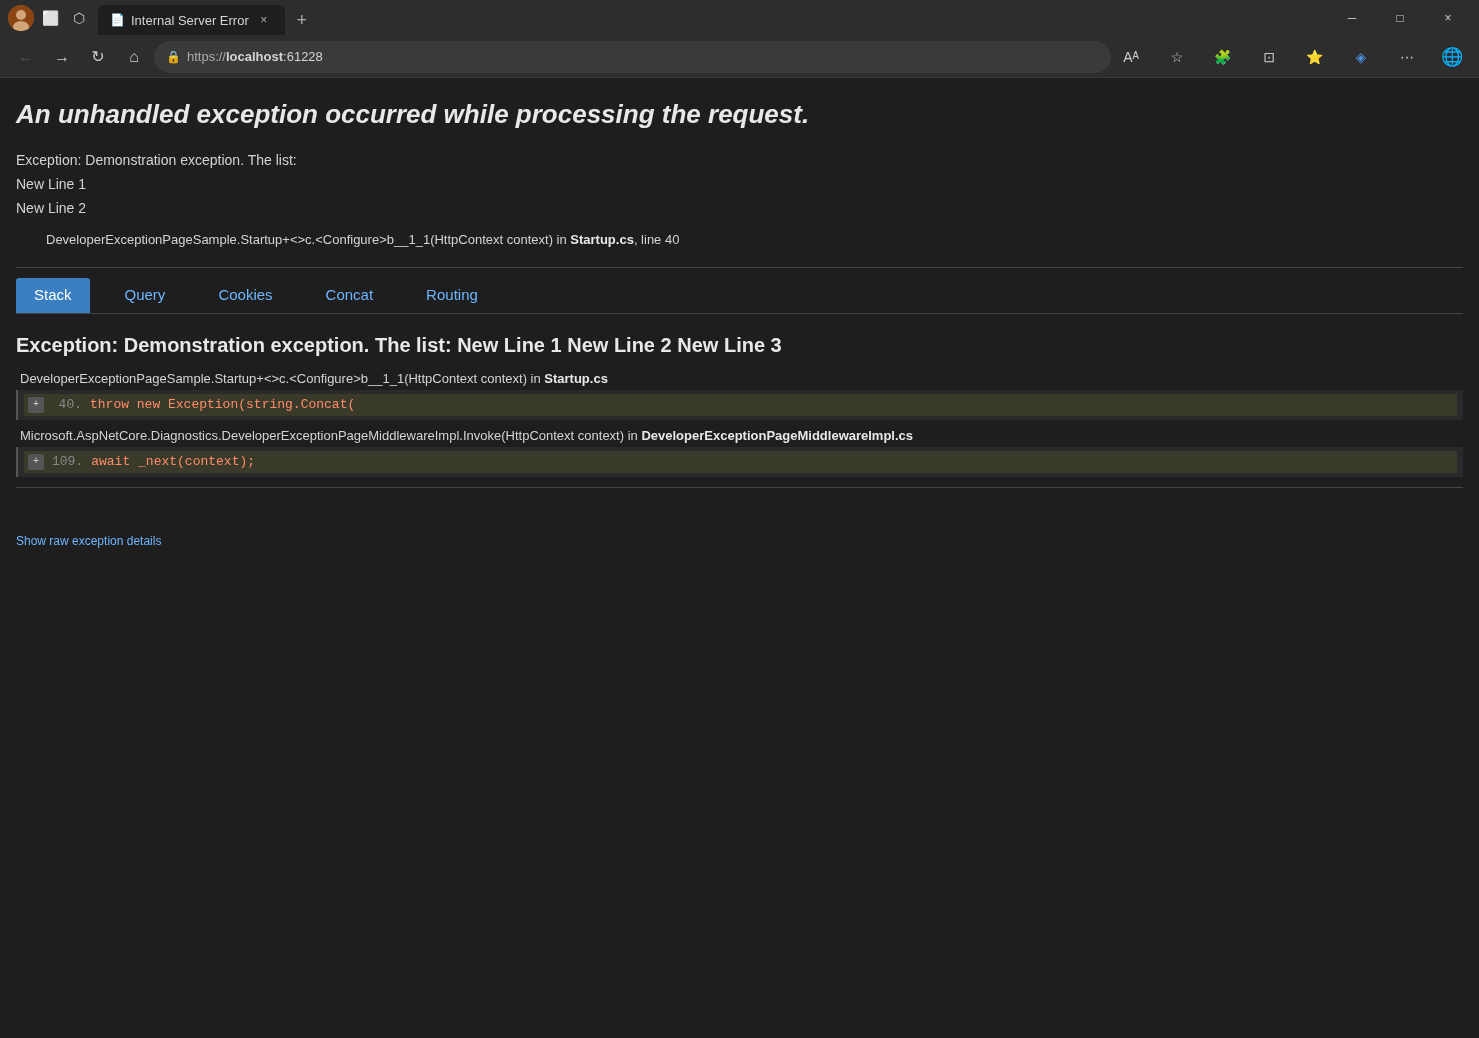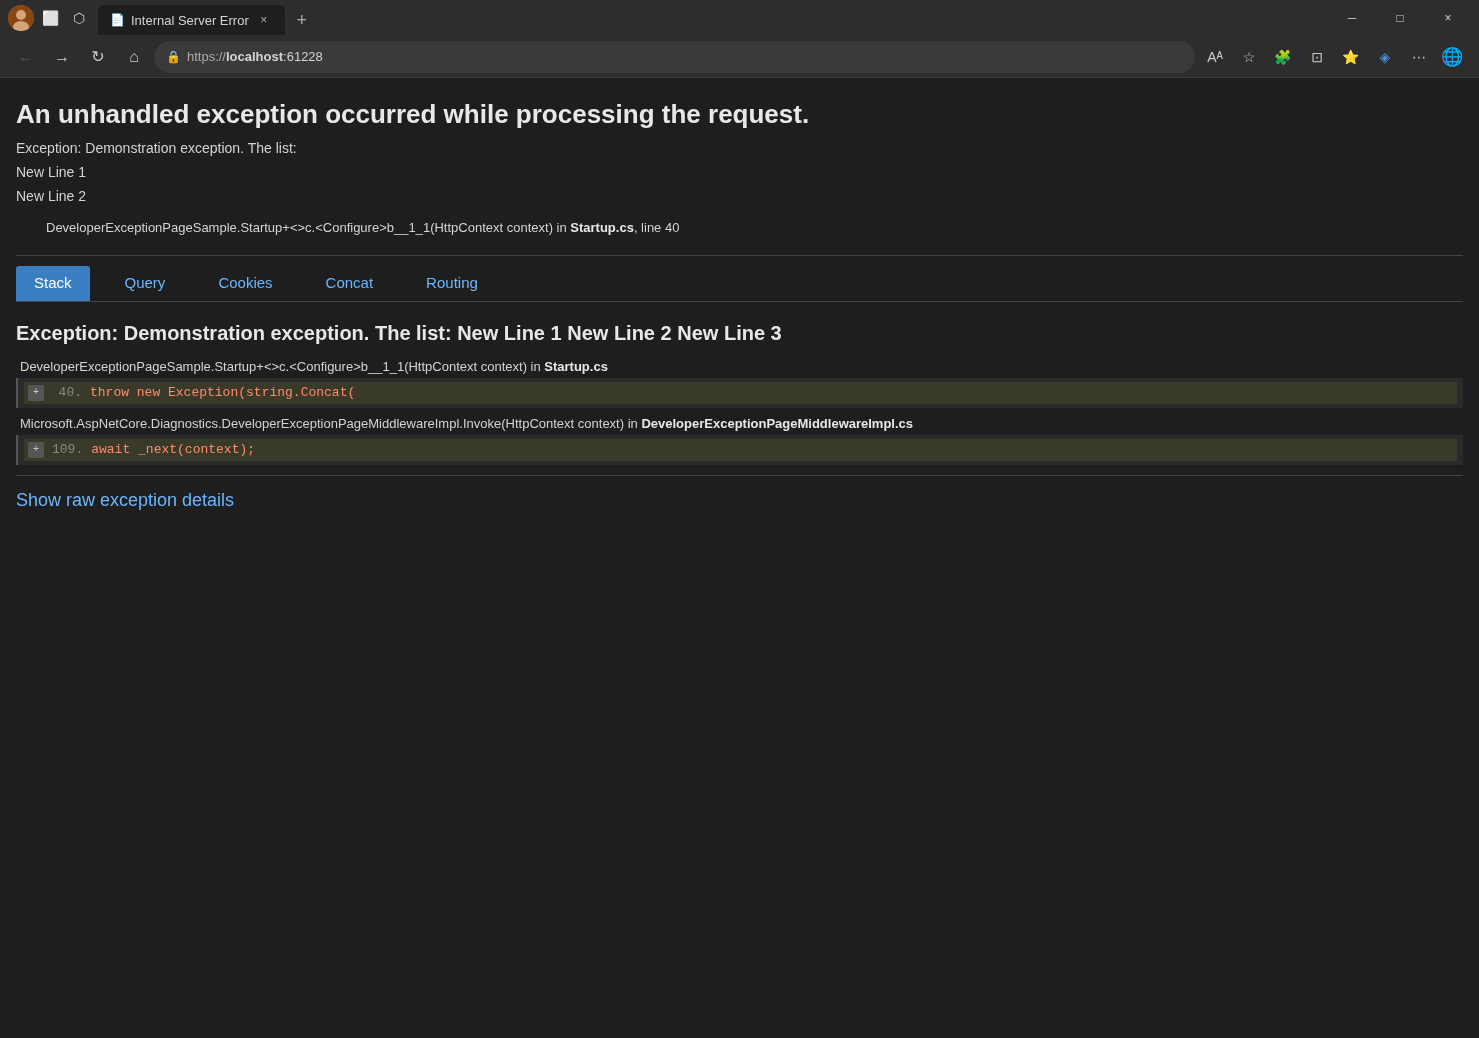--- a/index.html
+++ b/index.html
@@ -19,26 +19,26 @@
     .window-controls { margin-left: auto; display: flex; gap: 2px; }
     .win-btn { width: 46px; height: 32px; display: flex; align-items: center; justify-content: center; cursor: pointer; color: #ccc; font-size: 12px; }
 
     .nav-bar { display: flex; align-items: center; height: 42px; padding: 0 10px; gap: 4px; background: #2d2d2d; border-bottom: 1px solid #3a3a3a; }
     .nav-btn { width: 32px; height: 32px; display: flex; align-items: center; justify-content: center; color: #ccc; cursor: pointer; border-radius: 4px; font-size: 16px; }
     .nav-btn.disabled { color: #555; cursor: default; }
     .address-bar { flex: 1; display: flex; align-items: center; background: #3a3a3a; border-radius: 20px; height: 32px; padding: 0 12px; gap: 6px; font-size: 13px; color: #d4d4d4; }
     .address-bar .lock-icon { color: #aaa; font-size: 12px; }
     .address-bar .url-text { flex: 1; }
     .address-bar .url-text .url-host { font-weight: bold; }
-    .nav-right { display: flex; align-items: flex-start; gap: 2px; }
+    .nav-right { display: flex; align-items: flex-start; gap: 14px; }
     .nav-right .nav-btn { font-size: 14px; }
 
     
     .page-content { background: #1e1e1e; padding: 20px 16px; height: calc(1038px - 36px - 34px - 42px); overflow-y: auto; }
-    .main-heading { font-size: 26px; font-weight: 700; color: #e8e8e8; margin-bottom: 8px; line-height: 1.3; }
+    .main-heading { font-size: 26px; font-weight: 700; color: #e8e8e8; margin-bottom: 20px; line-height: 1.3; font-style: italic; }
     .exception-info { margin-bottom: 8px; color: #d4d4d4; font-size: 14px; }
     .stack-source { color: #d4d4d4; font-size: 13px; margin-top: 16px; margin-left: 30px; margin-bottom: 20px; }
     .stack-source strong { font-weight: 700; color: #e8e8e8; }
     .divider { border: none; border-top: 1px solid #444; margin: 10px 0; }
 
     
     .tabs { display: flex; gap: 17px; border-bottom: 1px solid #444; margin-bottom: 20px; }
     .tab-btn { padding: 8px 18px; cursor: pointer; font-size: 15px; color: #6db6ff; background: transparent; border: none; border-bottom: 2px solid transparent; }
     .tab-btn.active { background: #3a7fc1; color: #fff; border-bottom: 2px solid #3a7fc1; border-radius: 3px 3px 0 0; }
 
@@ -47,21 +47,21 @@
     .stack-frame { margin-bottom: 6px; }
     .stack-frame-source { color: #d4d4d4; font-size: 13px; margin-left: 4px; margin-bottom: 4px; }
     .stack-frame-source strong { font-weight: 700; color: #e8e8e8; }
     .code-block { background: #2a2a2a; padding: 4px 6px; border-left: 2px solid #555; margin: 2px 0 8px 0; font-family: 'Consolas', 'Courier New', monospace; font-size: 13px; }
     .code-line { display: flex; align-items: center; gap: 8px; padding: 3px 4px; }
     .expand-btn { width: 16px; height: 16px; background: #555; color: #ccc; display: flex; align-items: center; justify-content: center; font-size: 10px; cursor: pointer; border-radius: 2px; flex-shrink: 0; }
     .line-num { color: #888; min-width: 30px; text-align: right; }
     .code-text { color: #ff8c69; }
     .code-highlight { background: #3a3a2a; width: 100%; }
 
-    .show-raw-link { color: #6db6ff; text-decoration: none; cursor: pointer; font-size: 18px; margin-top: 4px; display: inline-block; }
+    .show-raw-link { color: #6db6ff; text-decoration: none; cursor: pointer; font-size: 12px; margin-top: 36px; display: inline-block; }
   </style>
 </head>
 <body>
 
 <div class="browser-chrome">
 
   <div class="title-bar">
     <div class="title-bar-left">
       <div class="avatar">
         <svg width="26" height="26" viewBox="0 0 26 26">

